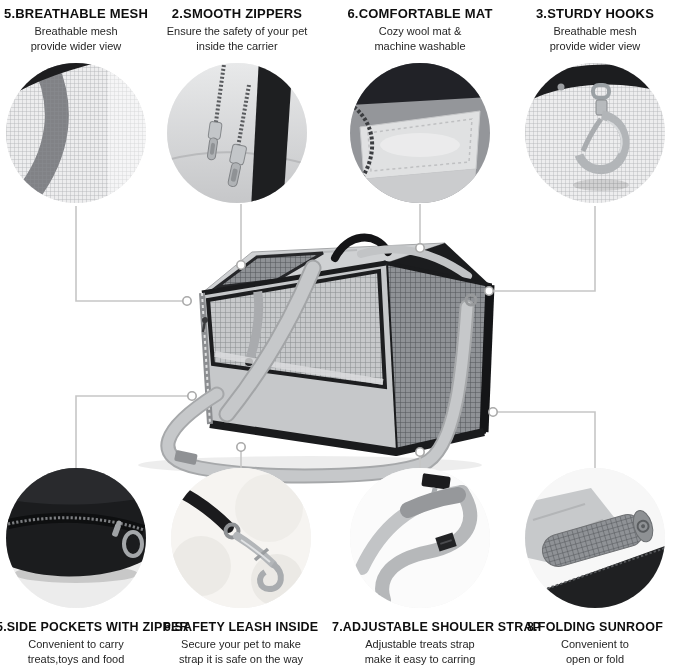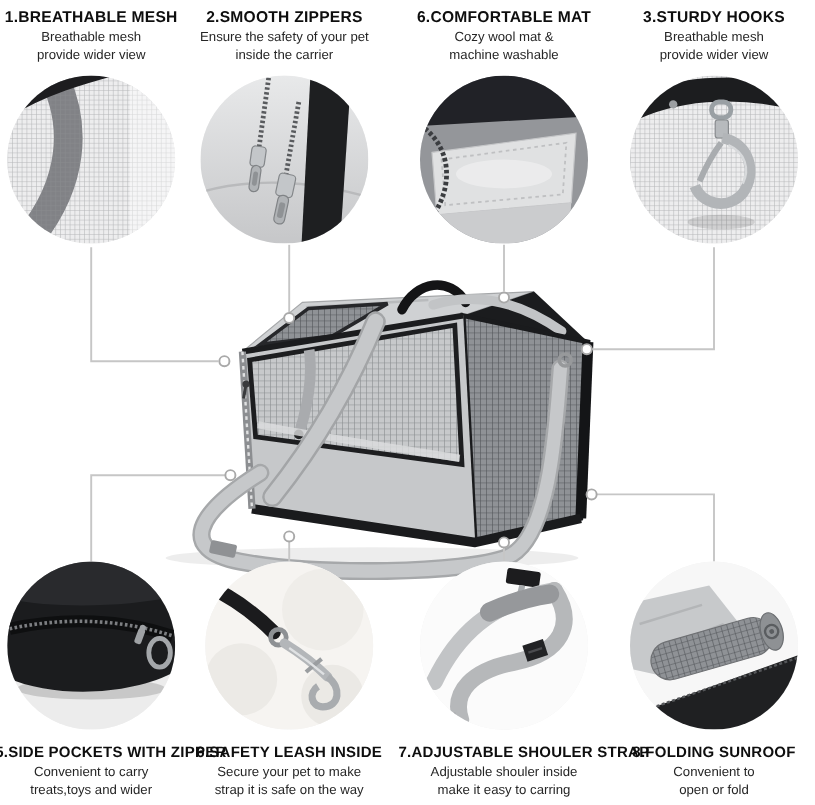--- a/index.html
+++ b/index.html
@@ -105,21 +105,21 @@
       <path d="M208,56 C190,100 162,152 122,202" stroke="#c6c8ca" stroke-width="13" fill="none" stroke-linecap="round"></path>
       <path d="M112,182 C58,216 43,246 95,256 C160,268 282,266 318,252 C352,238 358,152 362,95" stroke="#a6a8aa" stroke-width="15" fill="none" stroke-linecap="round"></path>
       <path d="M112,182 C58,216 43,246 95,256 C160,268 282,266 318,252 C352,238 358,152 362,95" stroke="#c6c8ca" stroke-width="11" fill="none" stroke-linecap="round"></path>
       <rect x="70" y="240" width="22" height="11" rx="2" fill="#8f9194" transform="rotate(12 81 245)"></rect>
       <circle cx="366" cy="88" r="5" stroke="#97999b" stroke-width="3" fill="none"></circle>
     </svg>
   </div>
 
   <div class="feature top" style="left:0;width:152px">
     <div class="f-text">
-      <div class="f-title">1.BREATHABLE MESH</div>
+      <div class="f-title">5.BREATHABLE MESH</div>
       <div class="f-desc" style="max-width:110px">Breathable mesh provide wider view</div>
     </div>
     <div class="photo" style="left:6px">
       <svg viewBox="0 0 140 140" aria-label="breathable-mesh-closeup">
         <rect width="140" height="140" fill="#ededee"></rect>
         <path d="M34,-8 C62,40 54,92 18,136" stroke="#74767a" stroke-width="24" fill="none" opacity="0.9"></path>
         <rect width="140" height="140" fill="url(#meshLines)"></rect>
         <path d="M-6,30 C28,8 66,-2 96,-10" stroke="#1d1d1f" stroke-width="16" fill="none"></path>
         <rect x="102" y="0" width="38" height="140" fill="#ffffff" opacity="0.45"></rect>
       </svg>
@@ -213,21 +213,21 @@
         <path d="M2,56 C48,46 96,48 138,62" stroke="#7c7e81" stroke-width="3" stroke-dasharray="2.2,2" fill="none"></path>
         <g transform="translate(112,58) rotate(20)">
           <rect x="-3" y="-2" width="6" height="13" rx="2" fill="#9fa2a5"></rect>
           <circle cx="0" cy="-3" r="2.5" fill="#9fa2a5"></circle>
         </g>
         <ellipse cx="127" cy="76" rx="9" ry="12" fill="none" stroke="#a4a7aa" stroke-width="4"></ellipse>
       </svg>
     </div>
     <div class="f-text">
       <div class="f-title" style="transform:translateX(8px)">5.SIDE POCKETS WITH ZIPPER</div>
-      <div class="f-desc" style="max-width:120px">Convenient to carry treats,toys and wider</div>
+      <div class="f-desc" style="max-width:120px">Convenient to carry treats,toys and food</div>
     </div>
   </div>
 
   <div class="feature bottom" style="left:153px;width:176px">
     <div class="photo" style="left:18px">
       <svg viewBox="0 0 140 140" aria-label="safety-leash-closeup">
         <rect width="140" height="140" fill="#f6f4f1"></rect>
         <circle cx="30" cy="98" r="30" fill="#eceae6"></circle>
         <circle cx="98" cy="40" r="34" fill="#efede9"></circle>
         <circle cx="106" cy="112" r="26" fill="#ebe9e5"></circle>
@@ -262,21 +262,21 @@
           <rect x="-9" y="-7" width="18" height="14" fill="#222325"></rect>
           <path d="M-6,0 H6" stroke="#4a4b4e" stroke-width="2"></path>
         </g>
         <g transform="translate(30,128) rotate(30)">
           <path d="M0,0 C-6,6 -6,14 2,16" stroke="#a7aaad" stroke-width="5" fill="none"></path>
         </g>
       </svg>
     </div>
     <div class="f-text">
       <div class="f-title">7.ADJUSTABLE SHOULER STRAP</div>
-      <div class="f-desc" style="max-width:138px">Adjustable shouler inside make it easy to carring</div>
+      <div class="f-desc" style="max-width:138px">Adjustable treats strap make it easy to carring</div>
     </div>
   </div>
 
   <div class="feature bottom" style="left:507px;width:176px">
     <div class="photo" style="left:18px">
       <svg viewBox="0 0 140 140" aria-label="folding-sunroof-closeup">
         <rect width="140" height="140" fill="#f7f7f7"></rect>
         <path d="M-6,36 L66,20 L96,58 L30,96 L-6,88 Z" fill="#c7c9cb"></path>
         <path d="M8,52 L60,36" stroke="#b3b5b7" stroke-width="2"></path>
         <path d="M20,74 L78,52" stroke="#b3b5b7" stroke-width="2"></path>

